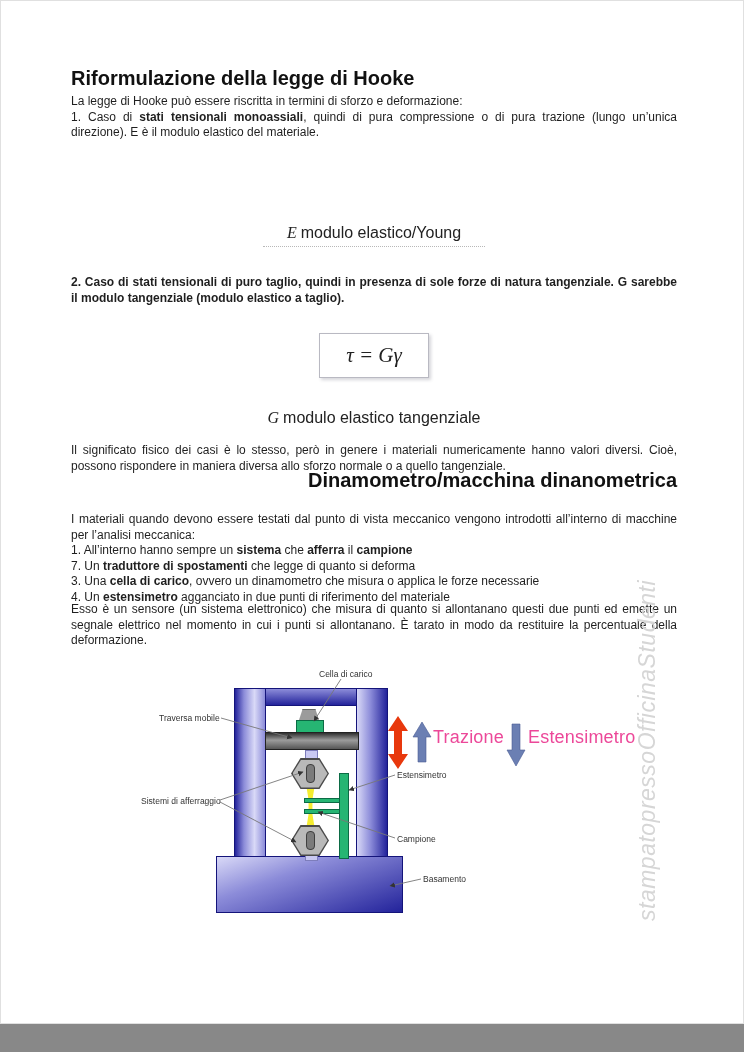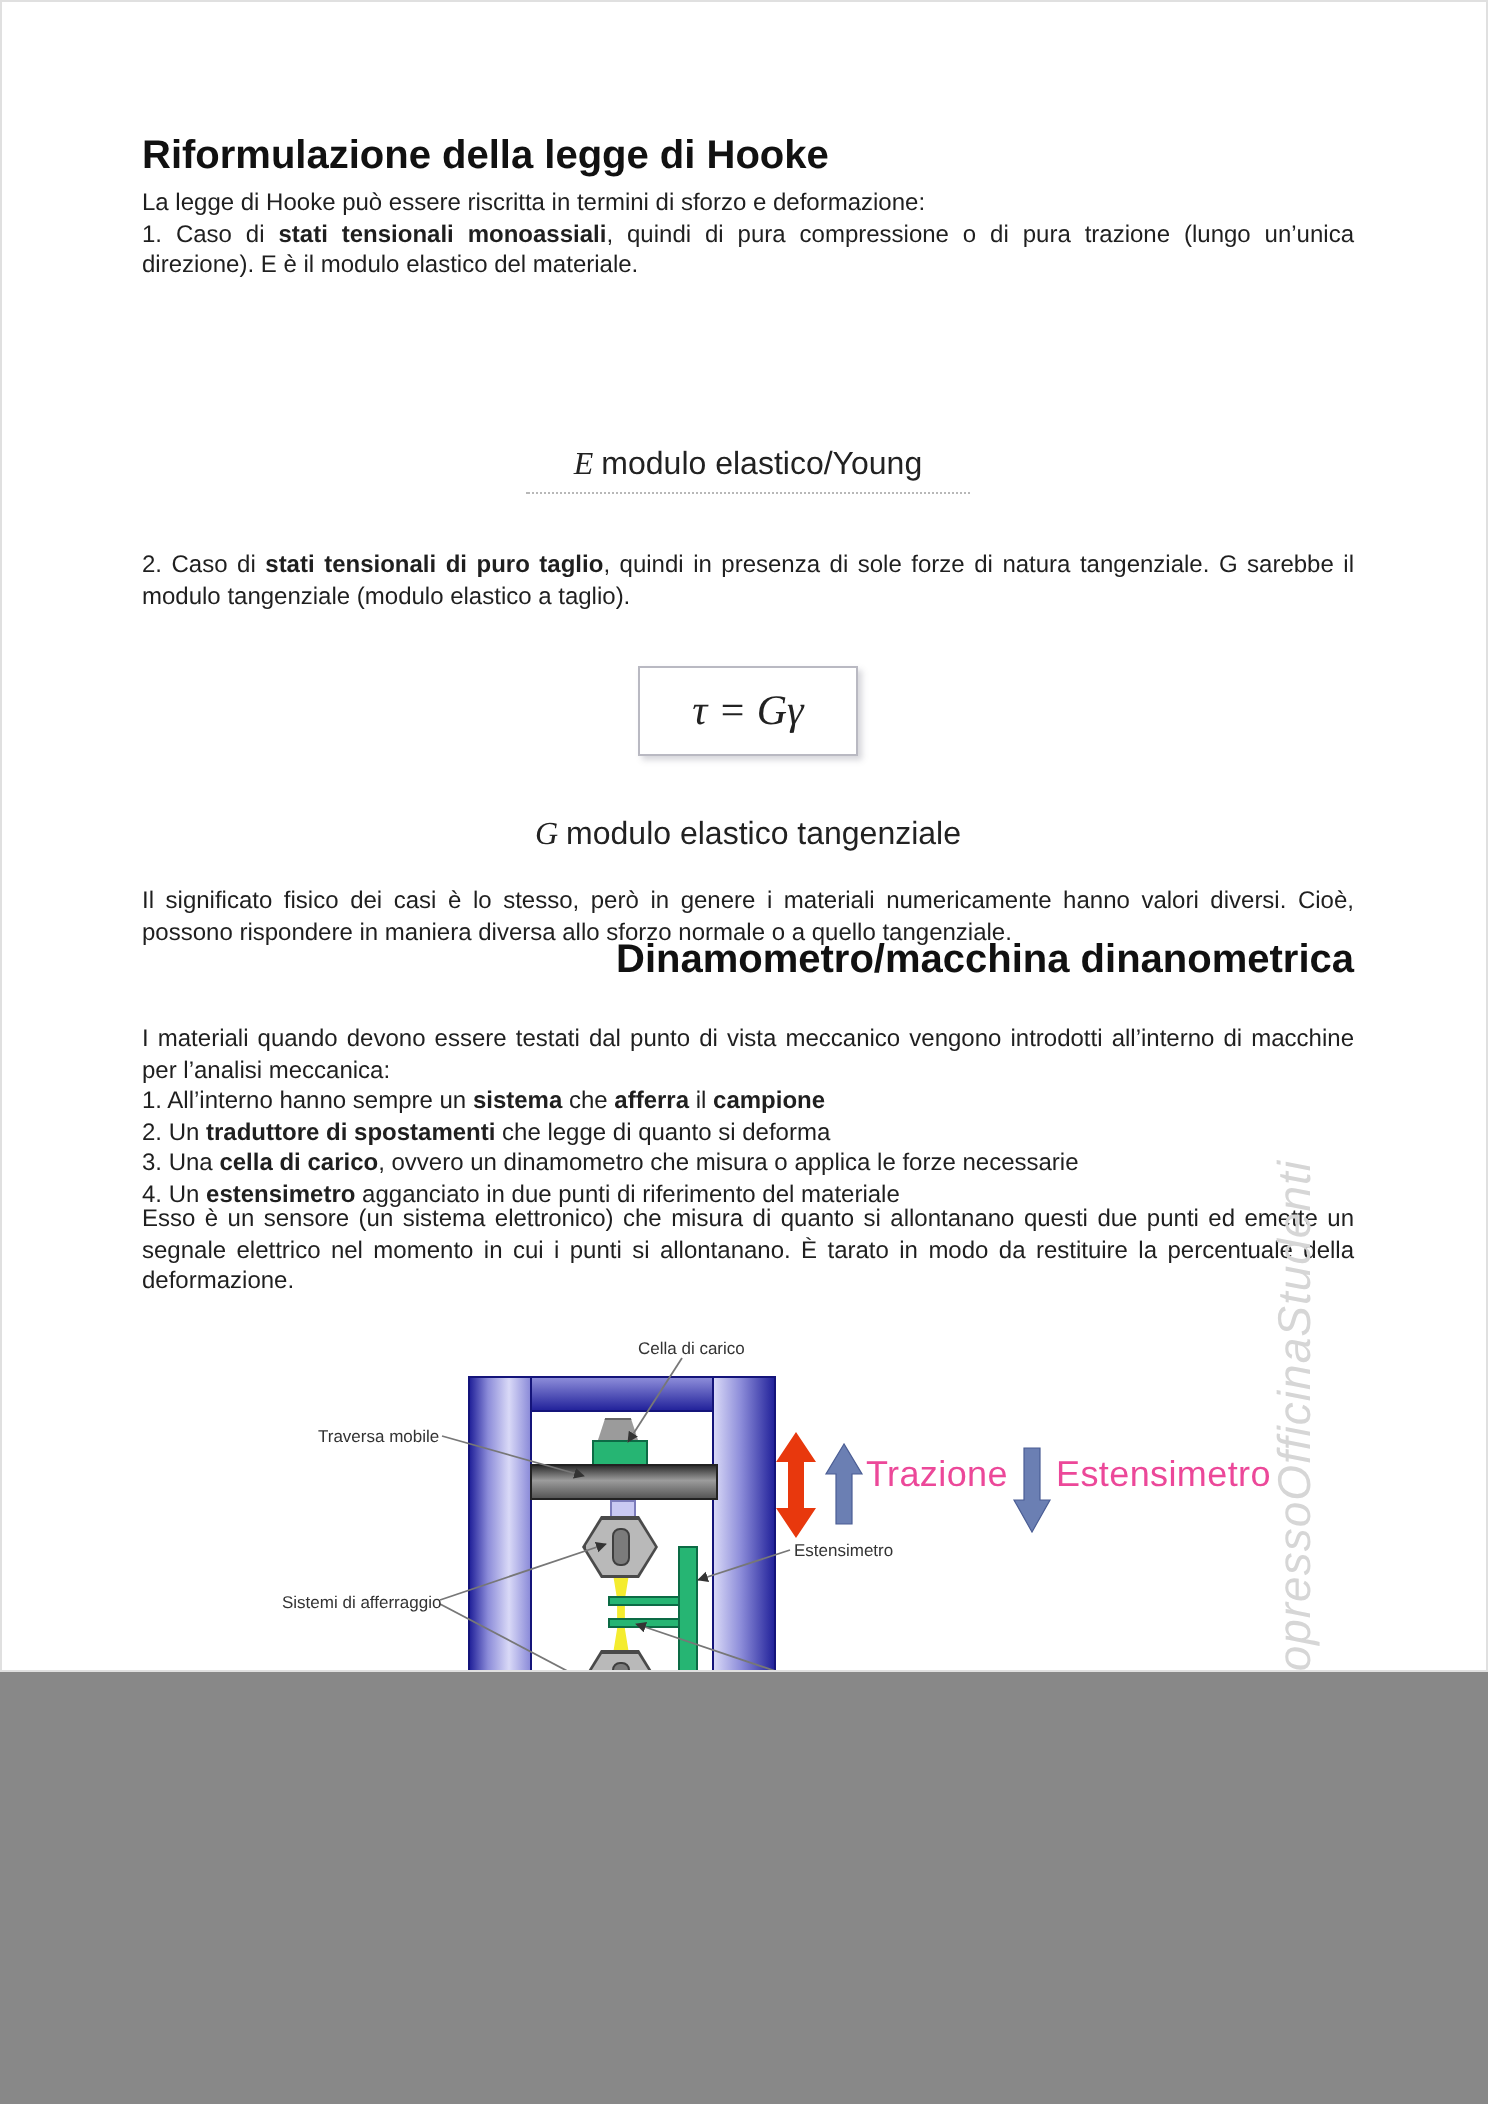--- a/index.html
+++ b/index.html
@@ -1,16 +1,16 @@
 <!DOCTYPE html>
 <html style="--frame_blue_dark: #23239b; --frame_blue_mid: #8c8cd9; --frame_blue_light: #d9d9f7; --bar_dark: #2f2f2f; --bar_light: #9c9c9c; --green: #26b573; --green_border: #0c6b45; --hex_fill: #b9b9b9; --hex_border: #4a4a4a; --slot: #7b7b7b; --stem: #c9c9f2; --stem_border: #7d7dbb; --yellow: #f4ec2f; --red_arrow: #e8380d; --blue_arrow: #6b7fb3; --label: #333333; --leader: #777777;"><head>
 <meta charset="utf-8">
 <style>
   html,body{margin:0;padding:0;background:#888;}
-  .page{position:relative;width:744px;height:836px;background:#ffffff;margin:0 auto;
+  .page{position:relative;width:744px;height:1024px;background:#ffffff;margin:0 auto;
         overflow:hidden;font-family:"Liberation Sans",sans-serif;color:#1c1c1c;
         border:1px solid #e0e0e0;box-sizing:border-box;}
   .abs{position:absolute;}
   .col{left:70px;width:606px;}
   h1,h2{margin:0;font-size:20px;font-weight:bold;color:#111;}
   .body-text{font-size:12px;line-height:15.6px;color:#1f1f1f;}
   .just{text-align:justify;}
   .center{text-align:center;}
   .formula-box{display:inline-block;border:1px solid #b9b9c2;background:#fff;
         padding:9px 26px;box-shadow:2px 2px 3px rgba(90,90,110,.25);
@@ -53,36 +53,36 @@
   <div class="abs col body-text" style="top:93px;">
     <div><span>La legge di Hooke può essere riscritta in termini di sforzo e deformazione:</span></div>
     <div class="just"><span>1. Caso di </span><b>stati tensionali monoassiali</b><span>, quindi di pura compressione o di pura trazione (lungo un’unica direzione). E è il modulo elastico del materiale.</span></div>
   </div>
 
   <div class="abs col center" style="top:223px;">
     <span class="caption"><span class="serif-var">E </span><span>modulo elastico/Young</span></span>
     <div class="dotted-rule" style="width:222px;margin:4px auto 0;"></div>
   </div>
 
-  <div class="abs col body-text just" style="top:274px;"><span>2. Caso di </span><b>stati tensionali di puro taglio</b><span>, quindi in presenza di sole forze di natura tangenziale. G sarebbe il modulo tangenziale (modulo elastico a taglio).</span></div>
+  <div class="abs col body-text just" style="top:274px;font-weight:bold;"><span>2. Caso di </span><b>stati tensionali di puro taglio</b><span>, quindi in presenza di sole forze di natura tangenziale. G sarebbe il modulo tangenziale (modulo elastico a taglio).</span></div>
 
   <div class="abs col center" style="top:332px;">
     <span class="formula-box">τ = Gγ</span>
   </div>
   <div class="abs col center" style="top:388px;margin-top:20px;">
     <span class="caption"><span class="serif-var">G </span><span>modulo elastico tangenziale</span></span>
   </div>
 
   <div class="abs col body-text just" style="top:442px;"><span>Il significato fisico dei casi è lo stesso, però in genere i materiali numericamente hanno valori diversi. Cioè, possono rispondere in maniera diversa allo sforzo normale o a quello tangenziale.</span></div>
 
   <h2 class="abs col" style="top:468px;text-align:right;">Dinamometro/macchina dinanometrica</h2>
   <div class="abs col body-text just" style="top:511px;"><span>I materiali quando devono essere testati dal punto di vista meccanico vengono introdotti all’interno di macchine per l’analisi meccanica:</span></div>
   <div class="abs col body-text" style="top:542px;">
     <div class="list-line"><span>1. All’interno hanno sempre un </span><b>sistema</b><span> che </span><b>afferra</b><span> il </span><b>campione</b></div>
-    <div class="list-line"><span>2. Un </span><b>traduttore di spostamenti</b><span> che legge di quanto si deforma</span></div>
+    <div class="list-line"><span>7. Un </span><b>traduttore di spostamenti</b><span> che legge di quanto si deforma</span></div>
     <div class="list-line"><span>3. Una </span><b>cella di carico</b><span>, ovvero un dinamometro che misura o applica le forze necessarie</span></div>
     <div class="list-line"><span>4. Un </span><b>estensimetro</b><span> agganciato in due punti di riferimento del materiale</span></div>
   </div>
   <div class="abs col body-text just" style="top:601px;"><span>Esso è un sensore (un sistema elettronico) che misura di quanto si allontanano questi due punti ed emette un segnale elettrico nel momento in cui i punti si allontanano. È tarato in modo da restituire la percentuale della deformazione.</span></div>
 
   <div class="abs diagram">
 
     <div class="dg beam" style="left:93px;top:22px;width:154px;height:18px;"></div>
     <div class="dg colL" style="left:93px;top:22px;width:32px;height:170px;"></div>
     <div class="dg colR" style="left:215px;top:22px;width:32px;height:170px;"></div>

